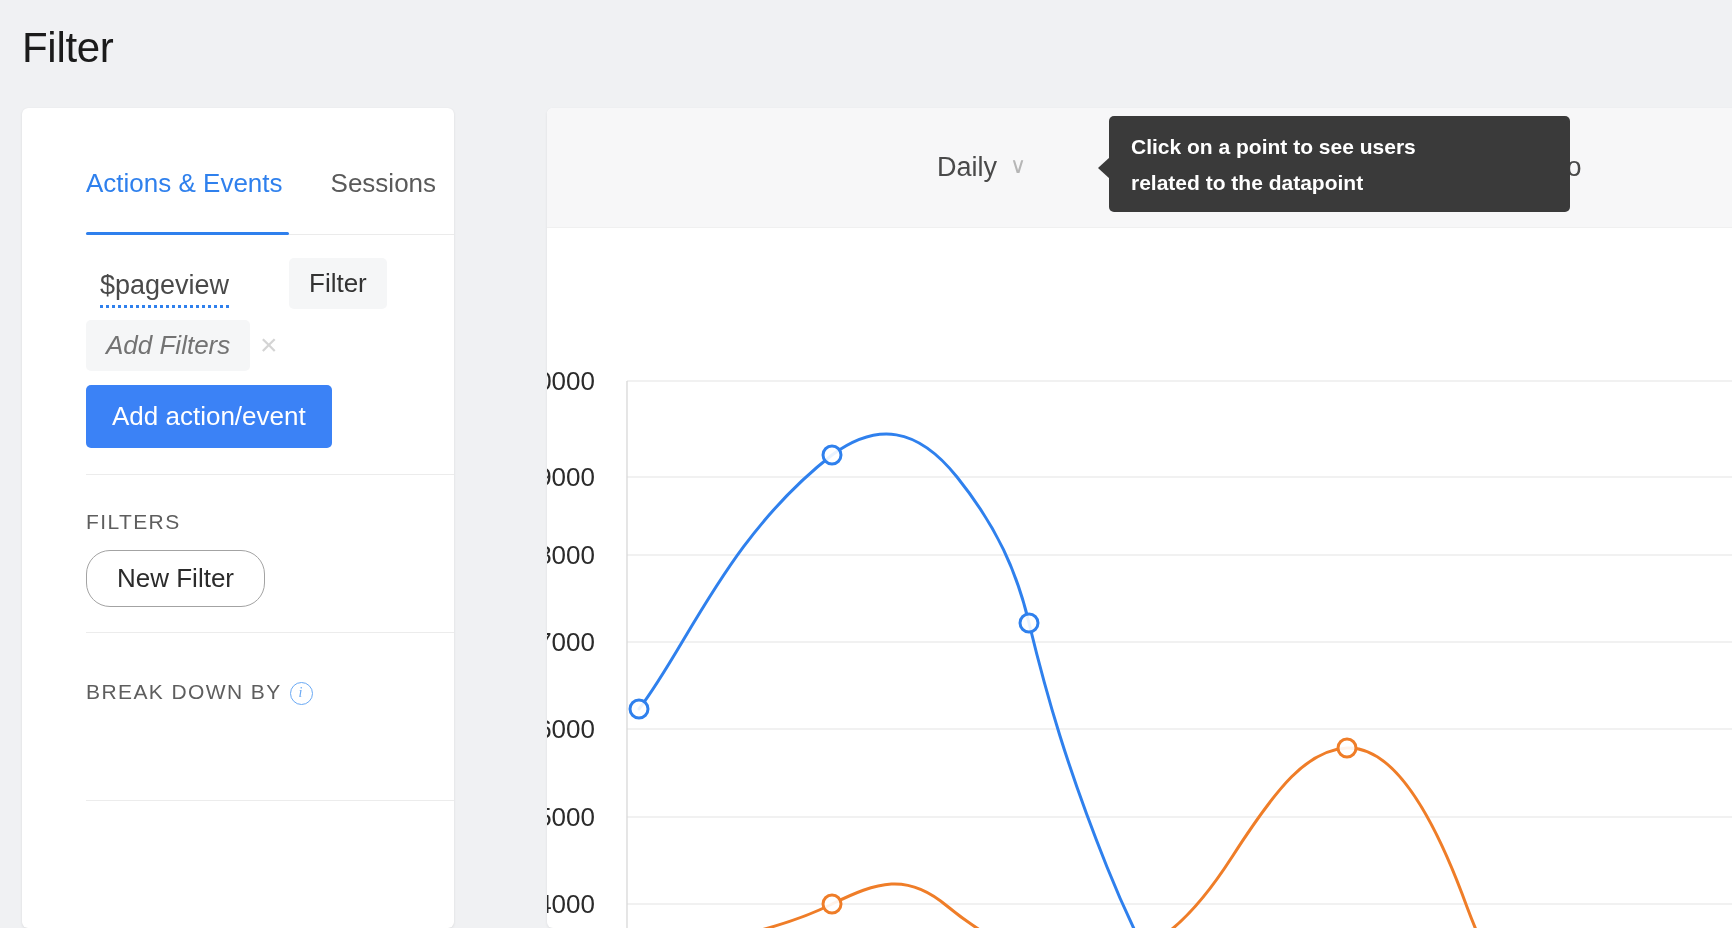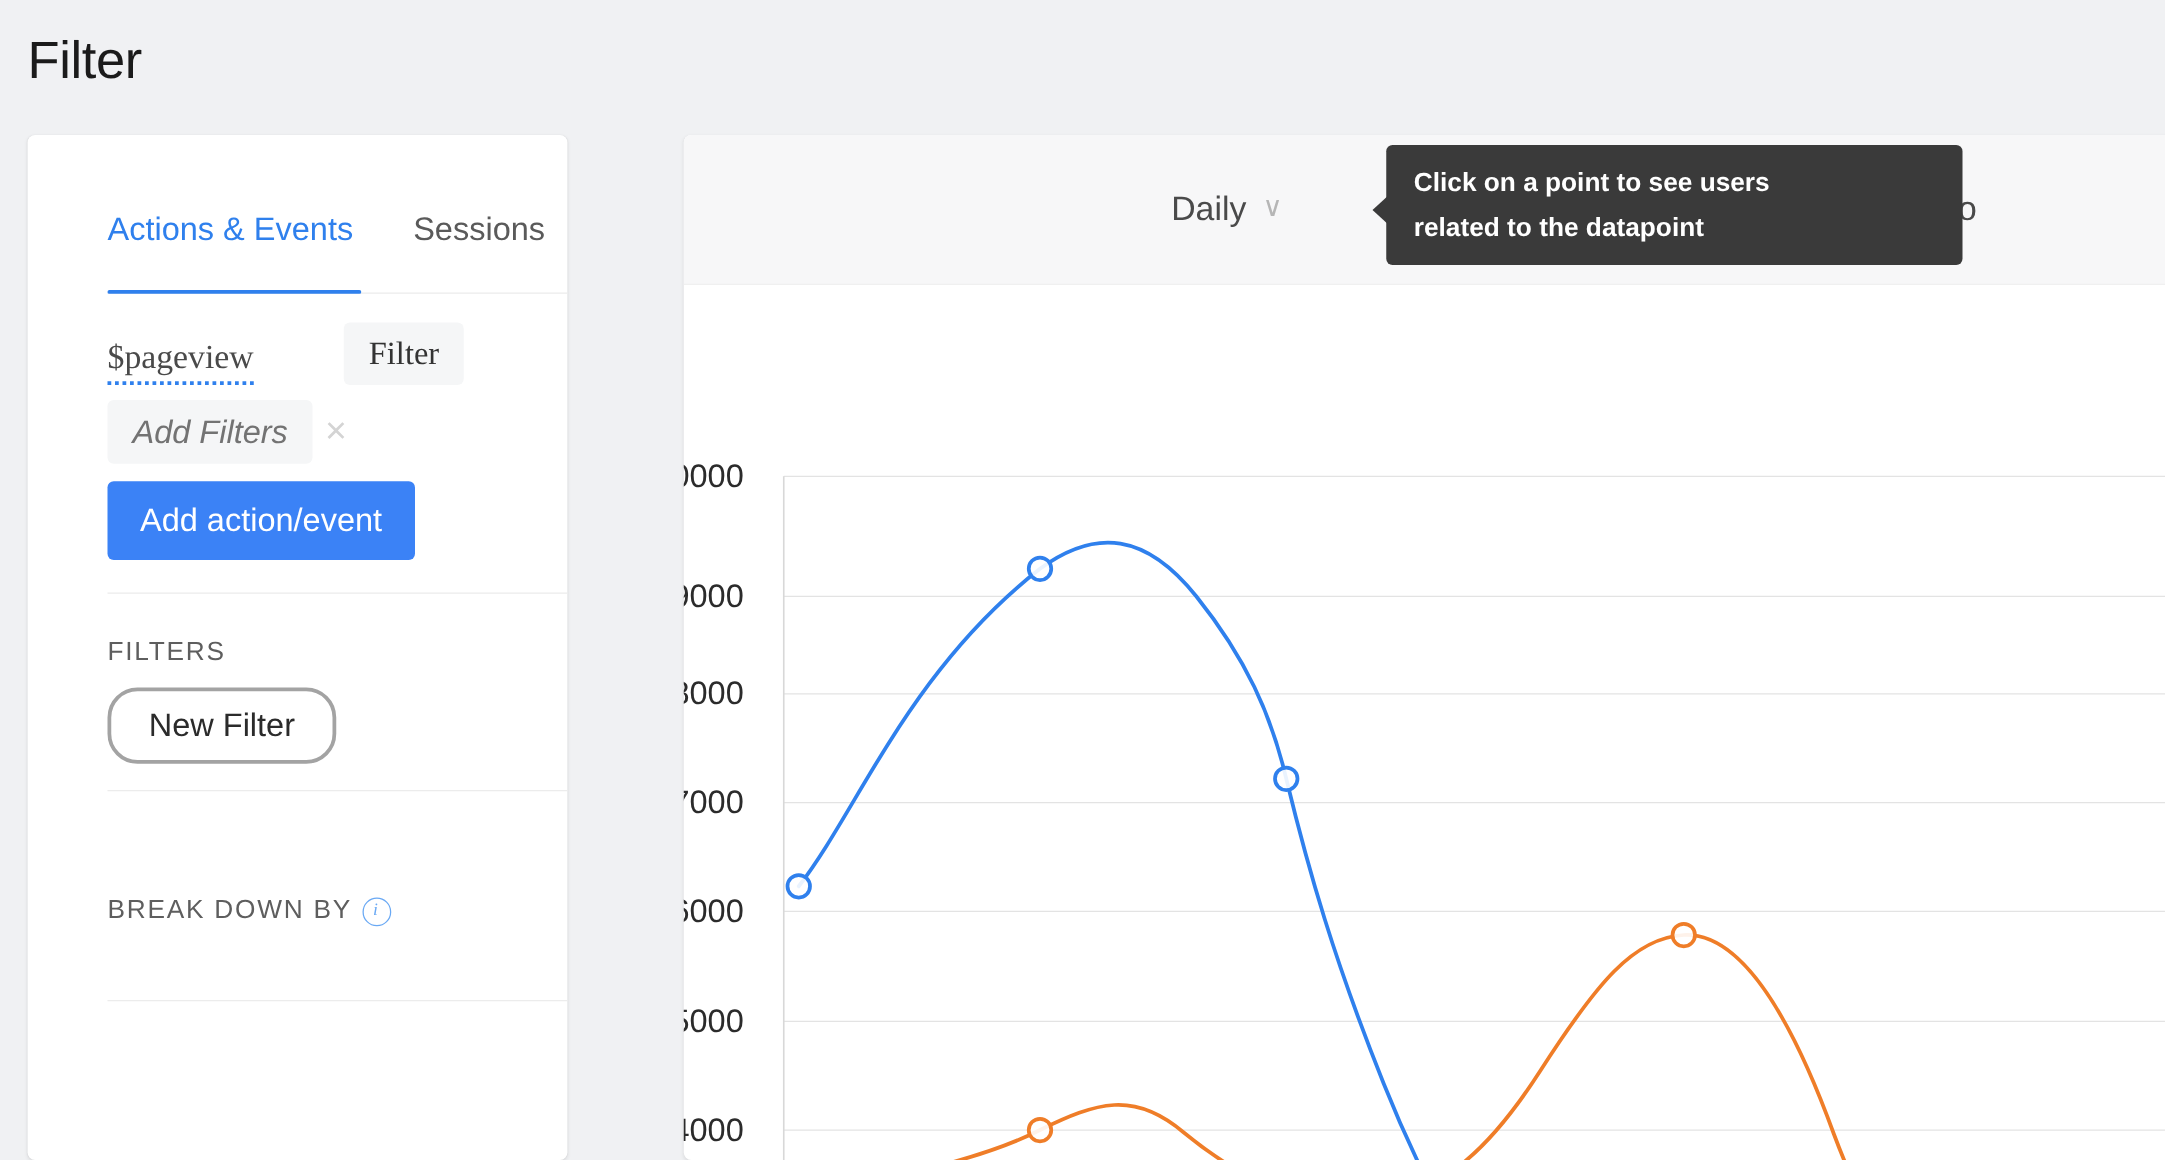--- a/index.html
+++ b/index.html
@@ -20,21 +20,21 @@
     background:#fff;border-radius:6px;
     box-shadow:0 1px 3px rgba(0,0,0,.08),0 0 1px rgba(0,0,0,.06);
     overflow:hidden;
   }
   .tabs{position:absolute;left:64px;top:60px;width:412px;display:flex;gap:48px;}
   .tab{font-size:26px;padding-bottom:18px;color:#5a5a5a;cursor:pointer;white-space:nowrap;}
   .tab.active{color:#2f80ed;font-weight:400;}
   .tabs-rule{position:absolute;left:64px;top:126px;width:412px;height:1px;background:#ebebeb;}
   .tab-underline{position:absolute;left:64px;top:124px;width:203px;height:3px;background:#2f80ed;border-radius:2px;}
 
-  .ev-row{position:absolute;left:64px;top:158px;width:412px;height:46px;font-family:Liberation Serif, serif;}
+  .ev-row{position:absolute;left:78px;top:158px;width:412px;height:46px;}
   .ev-name{
     position:absolute;left:0;top:4px;font-size:27px;color:#4a4a4a;
     border-bottom:3px dotted #2f80ed;padding-bottom:4px;cursor:pointer;
   }
   .ev-total{
     position:absolute;left:189px;top:-8px;
     background:#f5f6f7;border-radius:5px;
     padding:10px 20px;font-size:26px;color:#333;cursor:pointer;
   }
   .ev-filters{
@@ -54,29 +54,29 @@
   }
   .divider{position:absolute;left:64px;width:412px;height:1px;background:#ececec;}
   .d1{top:366px;}
   .d2{top:524px;}
   .d3{top:692px;}
   .sec-label{
     position:absolute;left:64px;font-size:21px;letter-spacing:1.4px;
     color:#5e5e5e;font-weight:400;
   }
   .sec-filters{top:402px;}
-  .sec-break{top:572px;margin-top:36px;}
+  .sec-break{top:572px;}
   .info-dot{
     display:inline-block;width:21px;height:21px;border-radius:50%;
     border:1.6px solid #6aa9f4;color:#6aa9f4;font-size:14px;line-height:20px;
     text-align:center;font-style:italic;font-family:"Liberation Serif",serif;
     vertical-align:2px;margin-left:8px;cursor:pointer;
   }
   .pill{
-    position:absolute;left:64px;border:3px solid #a3a3a3;border-radius:24px;
+    position:absolute;left:64px;border:1px solid #a3a3a3;border-radius:24px;
     background:#fff;padding:12px 30px;font-size:26px;color:#2b2b2b;cursor:pointer;
   }
   .pill-newfilter{top:442px;}
   .pill-breakdown{top:610px;}
 
   
   .chart-card{
     position:absolute;left:547px;top:108px;width:1220px;height:820px;
     background:#fff;border-radius:6px 0 0 6px;
     box-shadow:0 1px 3px rgba(0,0,0,.08);

